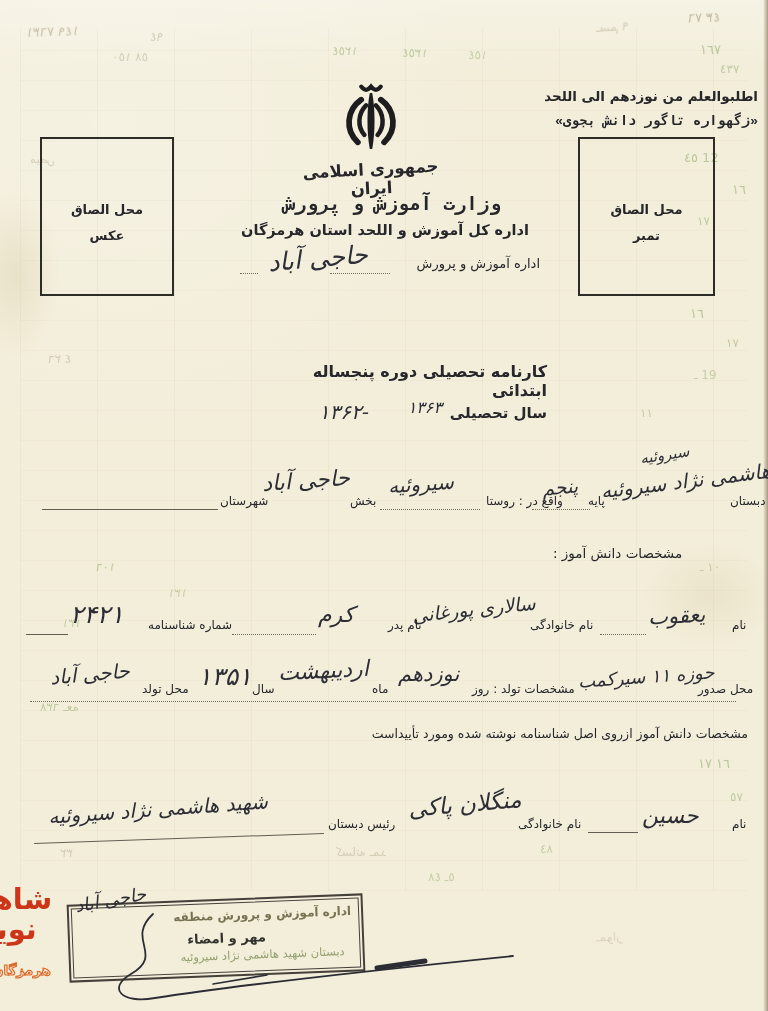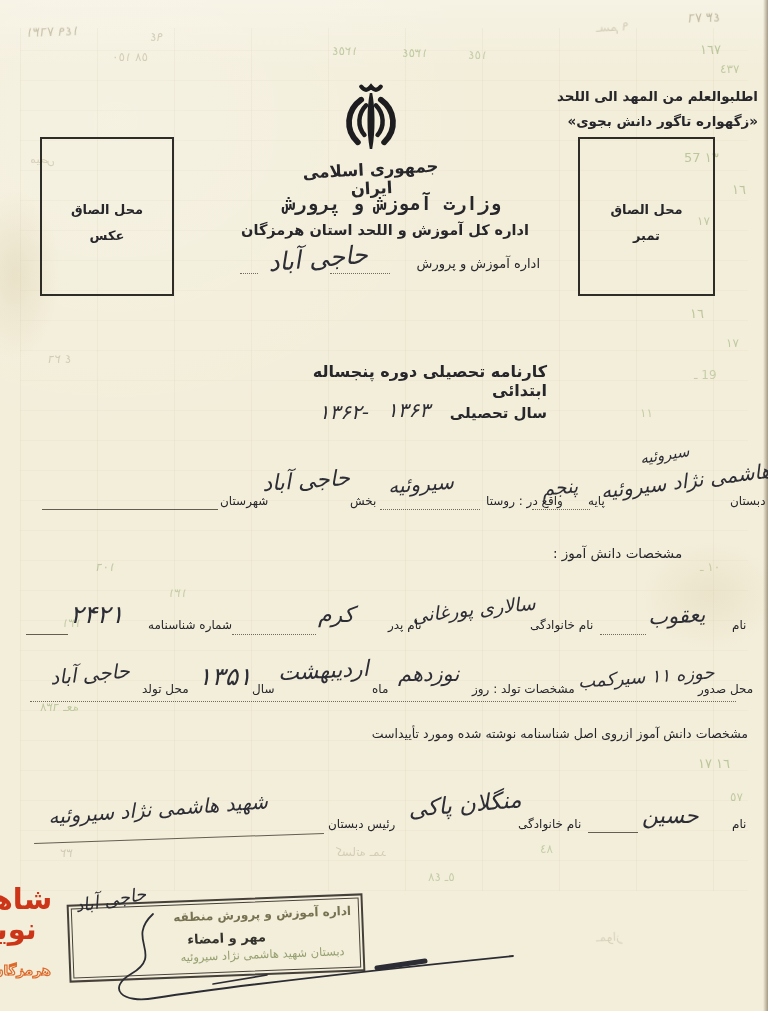--- a/index.html
+++ b/index.html
@@ -49,21 +49,21 @@
       <span style="position: absolute; left: 26px; top: 24px; font-size: 13px; color: rgb(163, 154, 124); opacity: 0.55; white-space: nowrap; filter: blur(0.3px); transform: rotate(-2deg) scaleX(-1);">٧٦٣١ ١٤٩</span>
       <span style="position: absolute; left: 150px; top: 30px; font-size: 12px; color: rgb(163, 154, 124); opacity: 0.4; white-space: nowrap; filter: blur(0.3px); transform: rotate(0deg) scaleX(-1);">٩٤</span>
       <span style="position: absolute; left: 596px; top: 20px; font-size: 12px; color: rgb(155, 145, 116); opacity: 0.38; white-space: nowrap; filter: blur(0.3px); transform: rotate(-3deg) scaleX(-1);">ـسم ٩</span>
       <span style="position: absolute; left: 688px; top: 10px; font-size: 13px; color: rgb(141, 132, 96); opacity: 0.5; white-space: nowrap; filter: blur(0.3px); transform: rotate(-2deg) scaleX(-1);">٧٦ ٤٣</span>
       <span style="position: absolute; left: 332px; top: 44px; font-size: 12px; color: rgb(132, 160, 94); opacity: 0.45; white-space: nowrap; filter: blur(0.3px); transform: rotate(0deg) scaleX(-1);">١٢٥٤</span>
       <span style="position: absolute; left: 402px; top: 46px; font-size: 12px; color: rgb(132, 160, 94); opacity: 0.45; white-space: nowrap; filter: blur(0.3px); transform: rotate(0deg) scaleX(-1);">١٣٥٤</span>
       <span style="position: absolute; left: 468px; top: 48px; font-size: 12px; color: rgb(132, 160, 94); opacity: 0.4; white-space: nowrap; filter: blur(0.3px); transform: rotate(0deg) scaleX(-1);">١٥٤</span>
       <span style="position: absolute; left: 112px; top: 50px; font-size: 12px; color: rgb(163, 154, 124); opacity: 0.4; white-space: nowrap; filter: blur(0.3px); transform: rotate(0deg) scaleX(-1);">١٥٠ ٥٨</span>
       <span style="position: absolute; left: 700px; top: 42px; font-size: 13px; color: rgb(132, 160, 94); opacity: 0.5; white-space: nowrap; filter: blur(0.3px); transform: rotate(0deg);">١٦٧</span>
       <span style="position: absolute; left: 720px; top: 62px; font-size: 12px; color: rgb(132, 160, 94); opacity: 0.45; white-space: nowrap; filter: blur(0.3px); transform: rotate(0deg);">٤٣٧</span>
-      <span style="position: absolute; left: 684px; top: 150px; font-size: 13px; color: rgb(132, 160, 94); opacity: 0.5; white-space: nowrap; filter: blur(0.3px); transform: rotate(0deg);">١٣ 57</span>
+      <span style="position: absolute; left: 684px; top: 150px; font-size: 13px; color: rgb(132, 160, 94); opacity: 0.5; white-space: nowrap; filter: blur(0.3px); transform: rotate(0deg);">12 ٤٥</span>
       <span style="position: absolute; left: 732px; top: 182px; font-size: 13px; color: rgb(132, 160, 94); opacity: 0.5; white-space: nowrap; filter: blur(0.3px); transform: rotate(0deg);">١٦</span>
       <span style="position: absolute; left: 697px; top: 214px; font-size: 12px; color: rgb(132, 160, 94); opacity: 0.45; white-space: nowrap; filter: blur(0.3px); transform: rotate(0deg);">١٧</span>
       <span style="position: absolute; left: 30px; top: 152px; font-size: 12px; color: rgb(163, 154, 124); opacity: 0.35; white-space: nowrap; filter: blur(0.3px); transform: rotate(0deg) scaleX(-1);">ميص</span>
       <span style="position: absolute; left: 690px; top: 306px; font-size: 13px; color: rgb(132, 160, 94); opacity: 0.5; white-space: nowrap; filter: blur(0.3px); transform: rotate(0deg);">١٦</span>
       <span style="position: absolute; left: 726px; top: 336px; font-size: 12px; color: rgb(132, 160, 94); opacity: 0.45; white-space: nowrap; filter: blur(0.3px); transform: rotate(0deg);">١٧</span>
       <span style="position: absolute; left: 694px; top: 368px; font-size: 12px; color: rgb(132, 160, 94); opacity: 0.4; white-space: nowrap; filter: blur(0.3px); transform: rotate(0deg);">19 ـ</span>
       <span style="position: absolute; left: 640px; top: 406px; font-size: 12px; color: rgb(132, 160, 94); opacity: 0.4; white-space: nowrap; filter: blur(0.3px); transform: rotate(0deg);">١١</span>
       <span style="position: absolute; left: 48px; top: 352px; font-size: 12px; color: rgb(163, 154, 124); opacity: 0.4; white-space: nowrap; filter: blur(0.3px); transform: rotate(0deg) scaleX(-1);">٢٦ ٤</span>
       <span style="position: absolute; left: 96px; top: 560px; font-size: 12px; color: rgb(132, 160, 94); opacity: 0.45; white-space: nowrap; filter: blur(0.3px); transform: rotate(0deg) scaleX(-1);">١٠٦</span>
       <span style="position: absolute; left: 168px; top: 586px; font-size: 12px; color: rgb(132, 160, 94); opacity: 0.4; white-space: nowrap; filter: blur(0.3px); transform: rotate(0deg) scaleX(-1);">١٣١</span>
@@ -76,22 +76,22 @@
       <span style="position: absolute; left: 428px; top: 870px; font-size: 12px; color: rgb(132, 160, 94); opacity: 0.4; white-space: nowrap; filter: blur(0.3px); transform: rotate(0deg) scaleX(-1);">٤٨ ـ٥</span>
       <span style="position: absolute; left: 540px; top: 842px; font-size: 12px; color: rgb(132, 160, 94); opacity: 0.4; white-space: nowrap; filter: blur(0.3px); transform: rotate(0deg);">٤٨</span>
       <span style="position: absolute; left: 60px; top: 846px; font-size: 12px; color: rgb(163, 154, 124); opacity: 0.4; white-space: nowrap; filter: blur(0.3px); transform: rotate(0deg) scaleX(-1);">٣٢</span>
       <span style="position: absolute; left: 596px; top: 930px; font-size: 12px; color: rgb(155, 145, 116); opacity: 0.3; white-space: nowrap; filter: blur(0.3px); transform: rotate(-2deg) scaleX(-1);">ـمواز</span>
     </div>
   <div class="abs stain" style="left:-30px;top:190px;width:90px;height:170px;background:radial-gradient(closest-side,rgba(190,168,115,.20),transparent);"></div>
   <div class="abs stain" style="left:640px;top:540px;width:140px;height:110px;background:radial-gradient(closest-side,rgba(190,168,115,.15),transparent);"></div>
   <div class="abs scan-edge"></div>
 
   <div class="abs printed" style="top:84px;right:10px;text-align:right;font-weight:bold;font-size:13.5px;line-height:25px;">
-    <div>اطلبوالعلم من المهد الی اللحد</div>
-    <div style="padding-left:14px;">«زگهواره تاگور دانش بجوی»</div>
+    <div>اطلبوالعلم من نوزدهم الی اللحد</div>
+    <div style="padding-left:14px;font-family:Liberation Mono, monospace;">«زگهواره تاگور دانش بجوی»</div>
   </div>
 
   <div class="abs" style="left:330px;top:80px;width:82px;height:82px;">
     <svg viewBox="0 0 100 100" width="82" height="82">
       <g stroke="#1d1d20" fill="none" stroke-linecap="round">
         <path d="M38 8 q6 8 12 0 q6 8 12 0" stroke-width="5"></path>
         <path d="M50 16 C46.5 34 46 62 50 84 C54 62 53.5 34 50 16 Z" fill="#1d1d20" stroke-width="3"></path>
         <path d="M38 24 C20 37 18 61 34 76" stroke-width="7"></path>
         <path d="M44 31 C34 41 33 57 42 67" stroke-width="5.5"></path>
         <path d="M62 24 C80 37 82 61 66 76" stroke-width="7"></path>
@@ -120,21 +120,21 @@
   <div class="abs box" style="left:578px;top:137px;width:133px;height:155px;">
     <div class="inner">
       <div>محل الصاق</div>
       <div>تمبر</div>
     </div>
   </div>
 
   <div class="abs printed" style="left:275px;top:362px;width:272px;font-weight:bold;font-size:16px;">کارنامه تحصیلی دوره پنجساله ابتدائی</div>
   <div class="abs" style="left:285px;top:396px;width:262px;height:34px;">
     <span class="abs printed" style="right:0;top:8px;font-weight:bold;font-size:15px;margin-left:20px;">سال تحصیلی</span>
-    <span class="abs hand" style="right:117px;top:2px;font-size:20px;">۱۳۶۳</span>
+    <span class="abs hand" style="right:105px;top:2px;font-size:16px;">۱۳۶۳</span>
     <span class="abs hand" style="right:178px;top:4px;font-size:20px;">-۱۳۶۲</span>
   </div>
 
   <div class="abs" style="left:0;top:468px;width:768px;height:56px;">
     <span class="abs hand" style="left:640px;top:-22px;font-size:15px;transform:rotate(-9deg);">سیروئیه</span>
     <span class="abs printed" style="left:730px;top:26px;font-size:12px;">دبستان</span>
     <span class="abs hand" style="left:600px;top:-2px;font-size:20px;transform:rotate(-7deg);">شهید هاشمی نژاد سیروئیه</span>
     <span class="abs printed" style="left:588px;top:26px;font-size:12px;">پایه</span>
     <span class="abs hand" style="left:542px;top:8px;font-size:19px;transform:rotate(-5deg);">پنجم</span>
     <span class="abs dots" style="left:532px;top:40px;width:58px;"></span>

